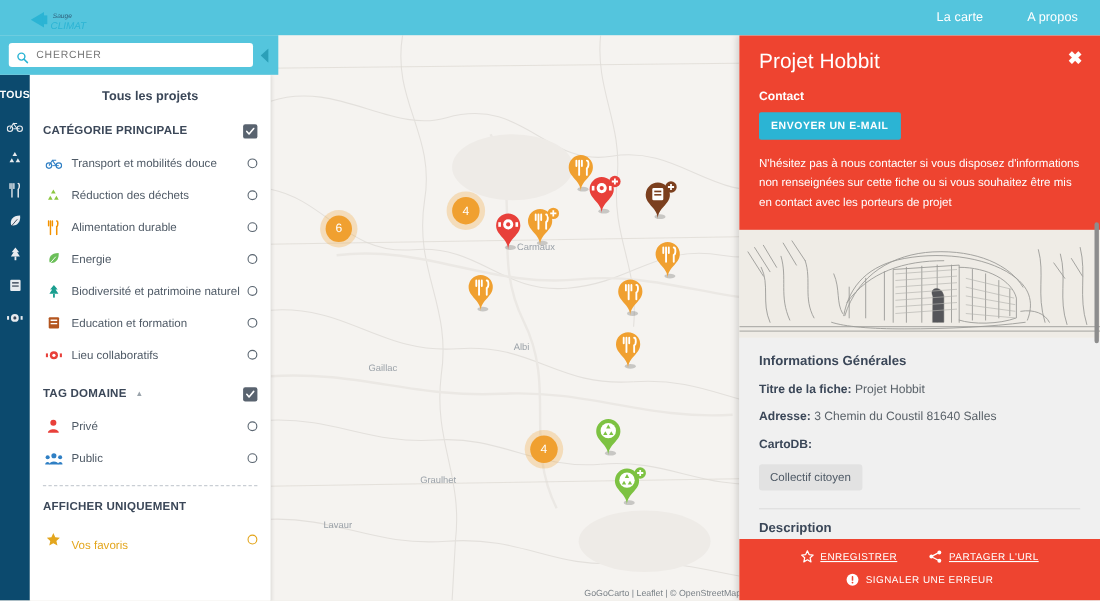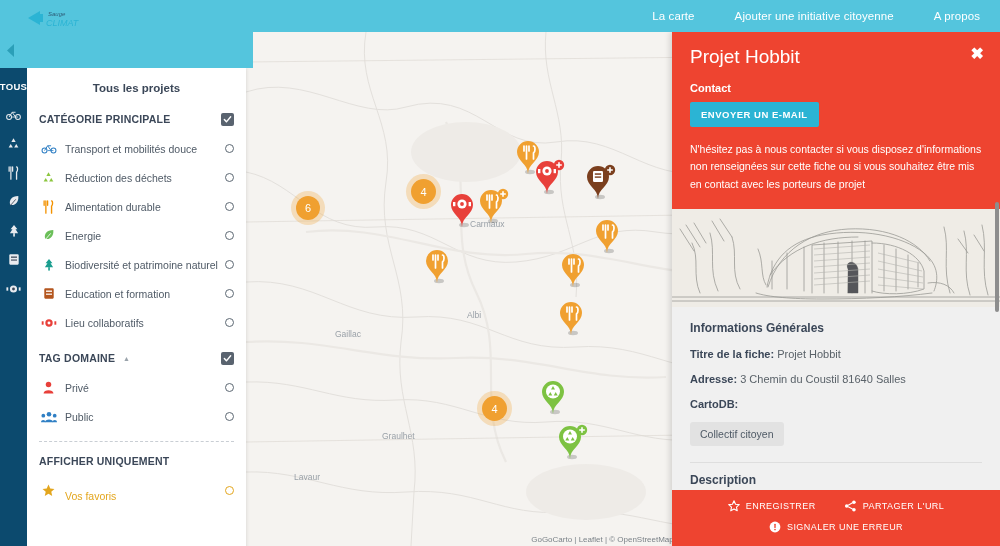--- a/index.html
+++ b/index.html
@@ -185,21 +185,21 @@
     padding: 6px 10px; border-radius: 3px; margin-top: 12px;
   }
   .p-divider { border-top: 1px solid #dedede; margin-top: 16px; }
   .p-desc { font-size: 12px; font-weight: bold; color: #3b4758; margin-top: 10px; }
 
   .p-foot {
     position: absolute; left: 0; bottom: 0; width: 328px; height: 56px;
     background: #ee4430; color: #fff;
   }
   .p-foot-row { display: flex; align-items: center; justify-content: center; }
-  .p-foot-row.r1 { padding-top: 10px; }
+  .p-foot-row.r1 { padding-top: 10px; text-decoration: underline; }
   .p-foot-row.r2 { padding-top: 9px; }
   .p-act {
     display: flex; align-items: center; font-size: 9px; letter-spacing: .45px;
     color: #fff; margin: 0 14px; cursor: pointer; white-space: nowrap;
   }
   .p-act .ai { margin-right: 6px; display: flex; }
 
   .p-scroll {
     position: absolute; right: 1px; top: 170px; width: 4px; height: 110px;
     background: #8d8d8d; border-radius: 2px; z-index: 5;
@@ -214,26 +214,34 @@
     <div class="logo">
       <svg width="68" height="24" viewBox="0 0 68 24">
         <path d="M2 11 L14 4 L14 18 Z" fill="#2bb4d4"></path>
         <rect x="13" y="7" width="4" height="8" fill="#2bb4d4"></rect>
         <text x="22" y="9" font-family="Liberation Sans, sans-serif" font-size="6" fill="#2f5f7a" font-style="italic">Sauge</text>
         <text x="20" y="19" font-family="Liberation Sans, sans-serif" font-size="9" fill="#2bb4d4" font-style="italic">CLIMAT</text>
       </svg>
     </div>
     <div class="nav">
       <a href="#">La carte</a>
-      <a href="#">Ajouter une initiative citoyenne</a>
       <a href="#">A propos</a>
     </div>
   </div>
 
   <div class="searchstrip">
+    <div class="searchbox">
+      <span class="mag">
+        <svg width="11" height="11" viewBox="0 0 16 16">
+          <circle cx="6.5" cy="6.5" r="4.6" fill="none" stroke="#2bb4d4" stroke-width="1.9"></circle>
+          <line x1="10" y1="10" x2="14.5" y2="14.5" stroke="#2bb4d4" stroke-width="2.1" stroke-linecap="round"></line>
+        </svg>
+      </span>
+      <input type="text" placeholder="CHERCHER" style="">
+    </div>
     <div class="collapse-arrow">
       <svg width="8" height="13" viewBox="0 0 8 13">
           <path d="M7 0 L0 6.5 L7 13 Z" fill="#2b9fb8"></path>
         </svg>
     </div>
   </div>
 
   <div class="rail">
     <div class="tous">TOUS</div>
     <div class="r-icon">

